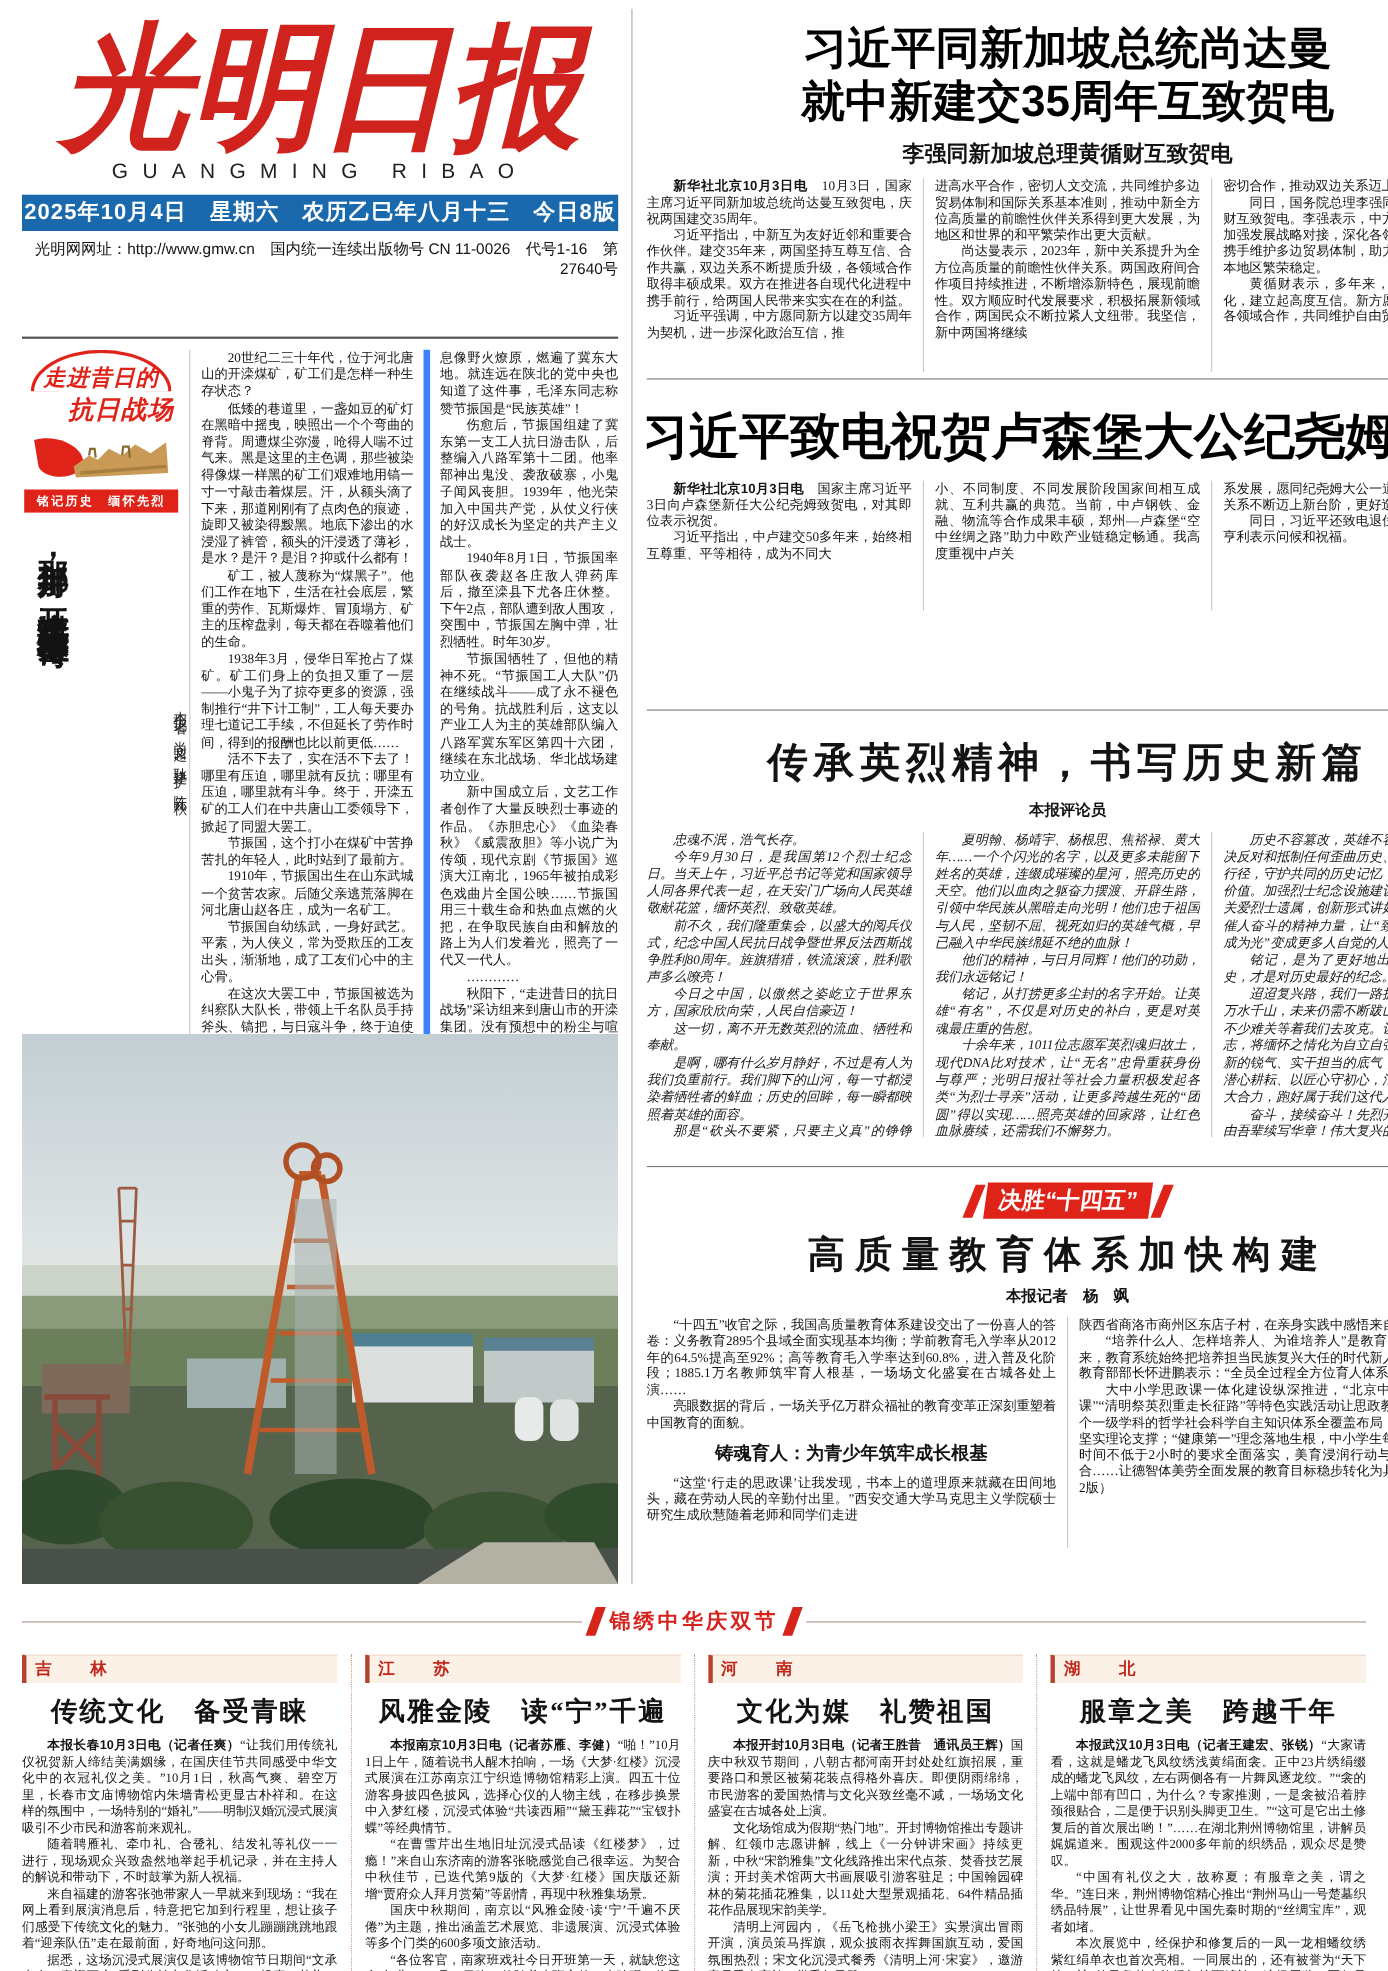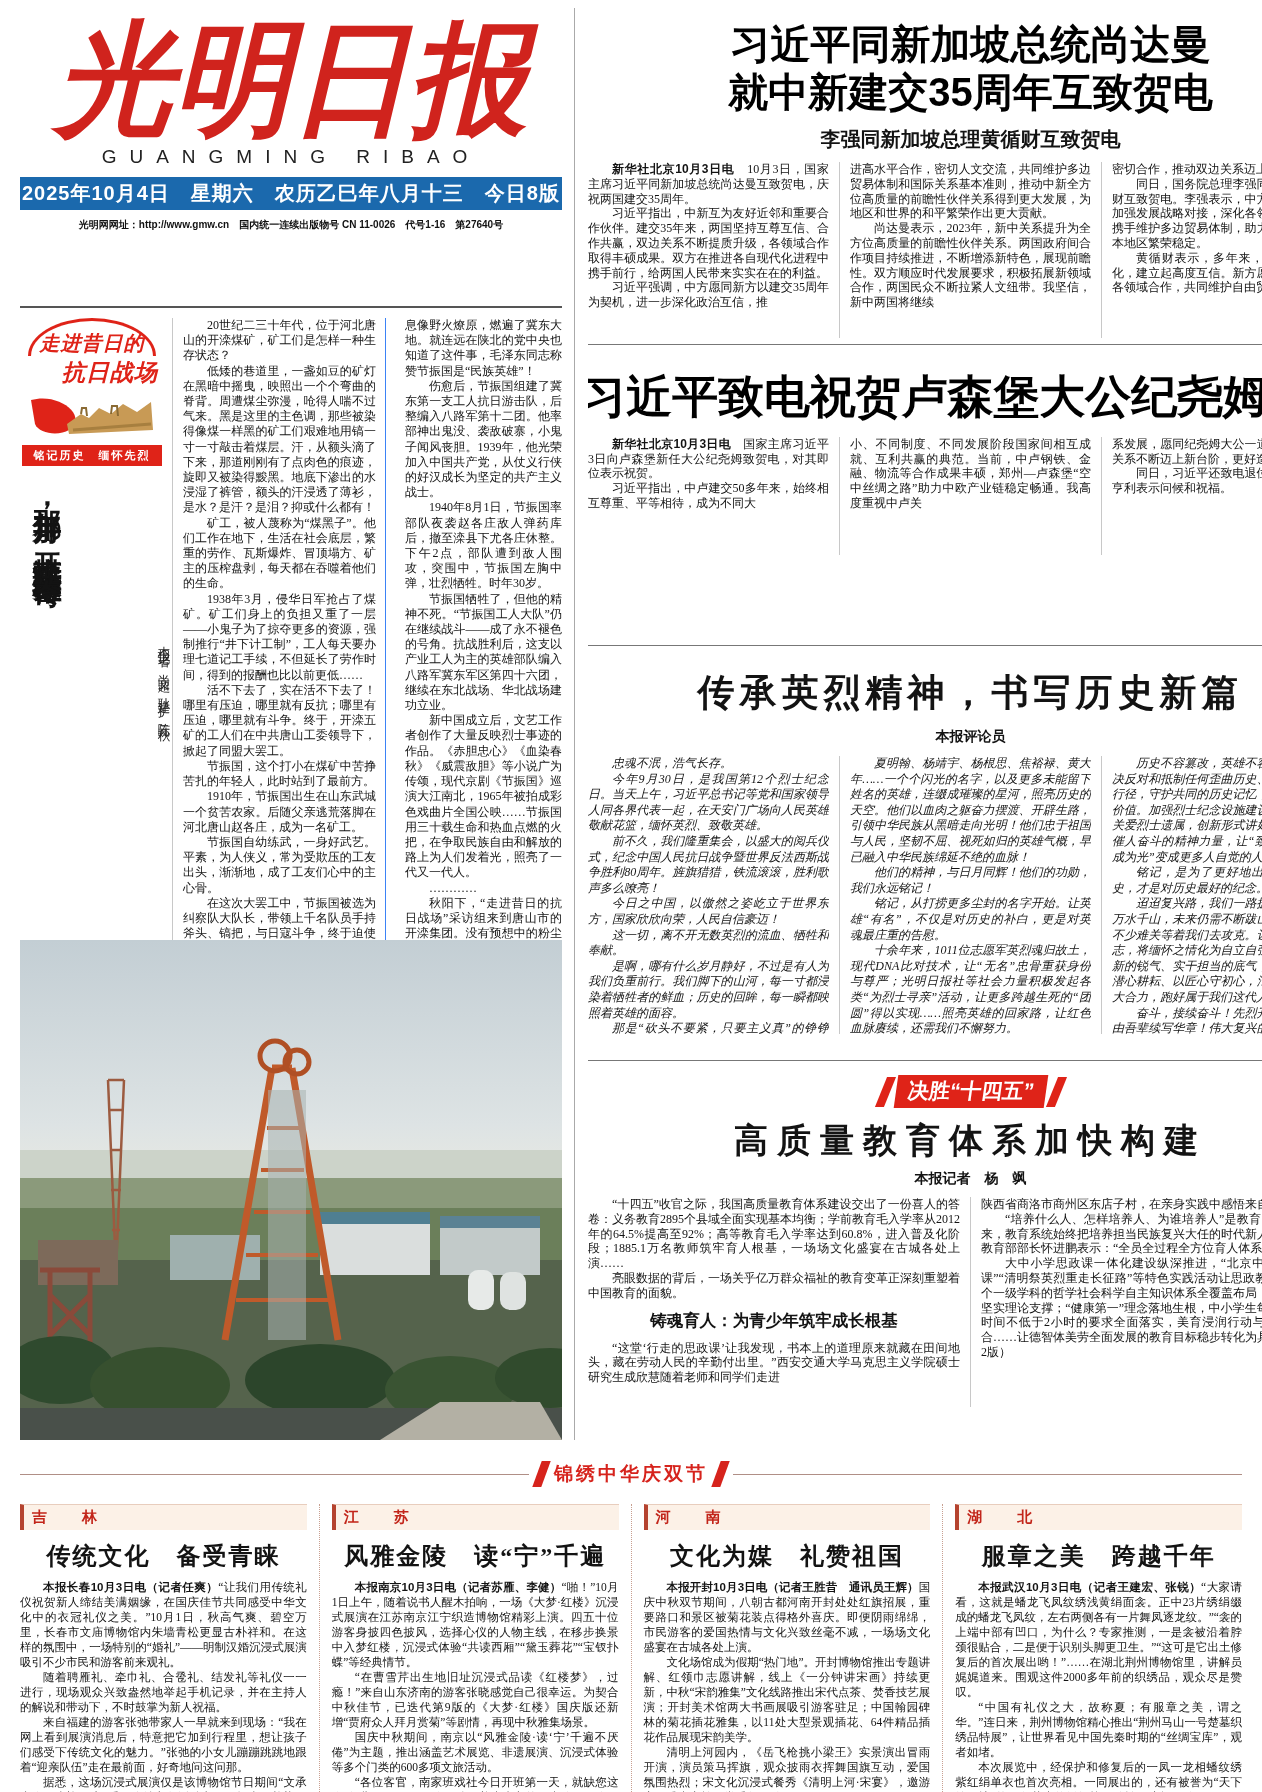--- a/index.html
+++ b/index.html
@@ -21,22 +21,22 @@
     font-style:italic; font-weight:bold;
     font-size:118px; line-height:1.1; color:#d0231d;
     text-align:center; letter-spacing:0px; transform:scaleY(1.05);
     white-space:nowrap;
   }
   .mast-pinyin { text-align:center; font-family:"Liberation Sans",sans-serif;
     font-size:19px; letter-spacing:13px; color:#222; margin-top:2px; }
   .date-bar { margin-top:9px; height:33px; background:#1b69ad; color:#fff;
     font-family:"Liberation Sans",sans-serif; font-weight:bold; font-size:20px;
     text-align:center; line-height:33px; letter-spacing:1px; }
-  .pub-info { margin-top:8px; text-align:center; font-family:"Liberation Sans",sans-serif;
-    font-weight:bold; font-size:10px; color:#111; }
+  .pub-info { margin-top:8px; text-align:right; font-family:"Liberation Sans",sans-serif;
+    font-weight:normal; font-size:14px; color:#111; }
 
   
   .cols { display:flex; }
   .col { flex:1; overflow:hidden; }
   .col + .col { border-left:1px solid #c8c8c8; margin-left:10px; padding-left:10px; }
   .flow p, .para { font-size:12px; line-height:14.8px; text-align:justify;
     text-indent:2em; word-break:break-all; }
   .cont p:first-child { text-indent:0; }
   .hrule { border-top:1.5px solid #777; margin:6px 0; }
 
@@ -90,21 +90,21 @@
   .aw-bar { margin-top:3px; background:#df2318; color:#fff; text-align:center;
     font-family:"Liberation Sans",sans-serif; font-size:11px; font-weight:bold;
     letter-spacing:2px; padding:3px 0; }
   .vhead-row { display:flex; justify-content:space-between; height:456px; margin-top:8px; }
   .v-headline { writing-mode:vertical-rl; text-orientation:upright;
     font-weight:900; font-size:29px; letter-spacing:3px; line-height:1.2;
     margin-left:10px; }
   .v-byline { writing-mode:vertical-rl; text-orientation:upright;
     font-size:12.5px; letter-spacing:3px; margin-top:150px; color:#222; }
   .feat-col1 { width:204px; flex:none; border-left:1px solid #c8c8c8; padding-left:10px; overflow:hidden; }
-  .feat-col2 { flex:1; border-left:1px solid #3b82f6; margin-left:9px; padding-left:19px; overflow:hidden; }
+  .feat-col2 { flex:1; border-left:6px solid #3b82f6; margin-left:9px; padding-left:9px; overflow:hidden; }
   .feature .flow p { font-size:12px; line-height:15.2px; }
 
   
   .photo-wrap { width:542px; height:500px; overflow:hidden; }
   .photo-wrap svg { display:block; }
 
   
   .festival { margin-top:14px; }
   .fest-banner { display:flex; align-items:center; gap:8px; height:40px; }
   .fline { flex:1; border-top:1px solid #b08f86; height:0; }

